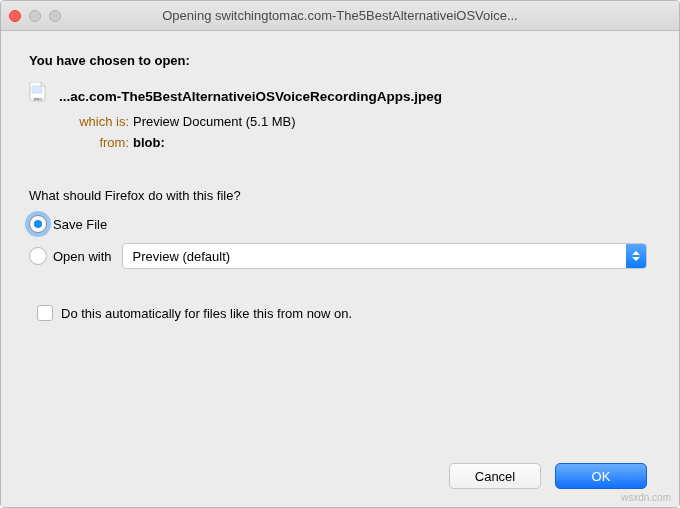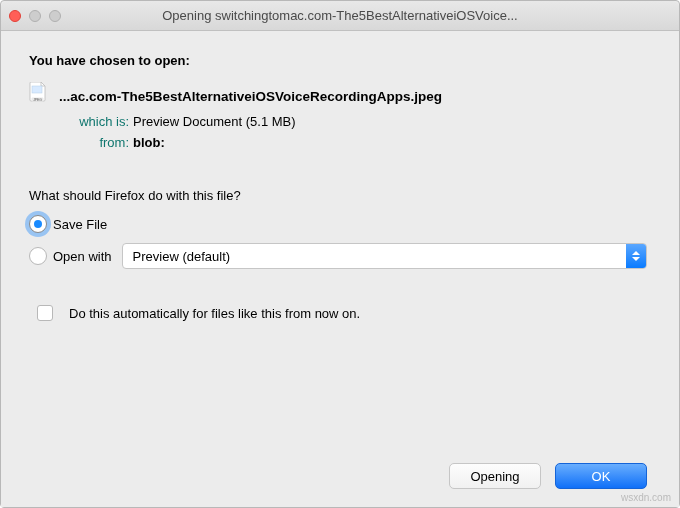--- a/index.html
+++ b/index.html
@@ -92,21 +92,21 @@
     .meta-table {
       margin-left: 20px;
       display: grid;
       grid-template-columns: 80px auto;
       row-gap: 6px;
       column-gap: 4px;
       font-size: 13px;
     }
     .meta-label {
       text-align: right;
-      color: #0f766e;
+      color: #a16207;
     }
     .meta-value { }
     .meta-value.bold { font-weight: bold; }
     .question {
       font-weight: normal;
       font-size: 13px;
       margin-top: 38px;
       margin-bottom: 12px;
     }
     .radio-row {
@@ -170,21 +170,21 @@
     .arrow-up, .arrow-down {
       width: 0; height: 0;
       border-left: 4px solid transparent;
       border-right: 4px solid transparent;
     }
     .arrow-up { border-bottom: 4px solid #fff; }
     .arrow-down { border-top: 4px solid #fff; }
     .checkbox-row {
       display: flex;
       align-items: center;
-      gap: 16px;
+      gap: 8px;
       margin-top: 26px;
       margin-left: 8px;
     }
     .checkbox {
       width: 16px;
       height: 16px;
       background: #fff;
       border: 1px solid #b8b8b8;
       border-radius: 3px;
       flex-shrink: 0;
@@ -283,21 +283,21 @@
       </div>
     </div>
 
     <div class="checkbox-row">
       <div class="checkbox"></div>
       <span>Do this automatically for files like this from now on.</span>
     </div>
 
     <div class="button-row">
       <div class="btn default">
-        <span>Opening</span>
+        <span>Cancel</span>
       </div>
       <div class="btn primary">
         <span>OK</span>
       </div>
     </div>
 
   </div>
 
   <div class="watermark">wsxdn.com</div>
 

